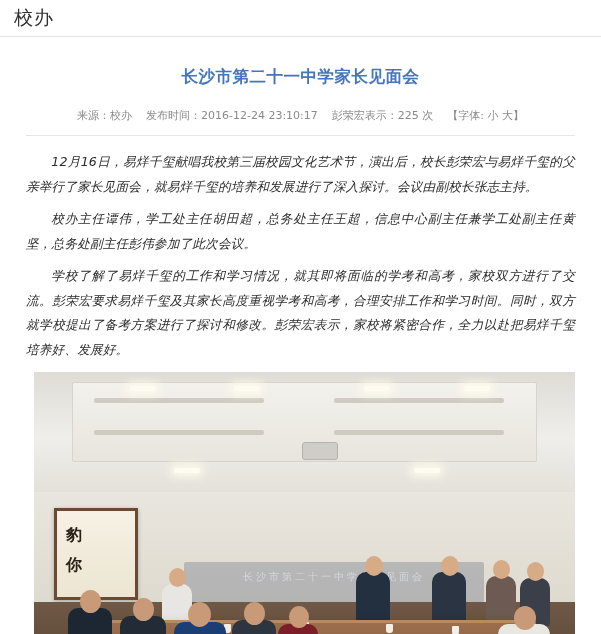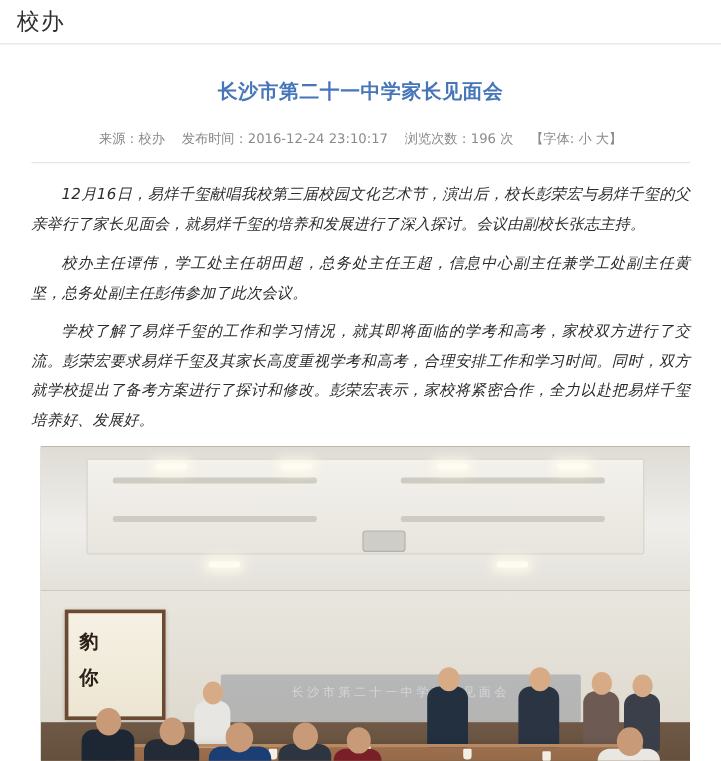--- a/index.html
+++ b/index.html
@@ -231,21 +231,21 @@
     <h1 class="article-title">长沙市第二十一中学家长见面会</h1>
 
     <div class="meta-row">
       <span class="meta-item">
         <span>来源：</span><span class="meta-val">校办</span>
       </span>
       <span class="meta-item">
         <span>发布时间：</span><span class="meta-val">2016-12-24 23:10:17</span>
       </span>
       <span class="meta-item">
-        <span>浏览次数：</span><span class="meta-val">196</span>&nbsp;<span>次</span>
+        <span>彭荣宏表示：</span><span class="meta-val">225</span>&nbsp;<span>次</span>
       </span>
       <span class="font-size-ctl">
         <span>【字体:</span>
         <a class="fs-link">小</a>
         <a class="fs-link">大</a><span>】</span>
       </span>
     </div>
 
     <div class="divider"></div>
 

